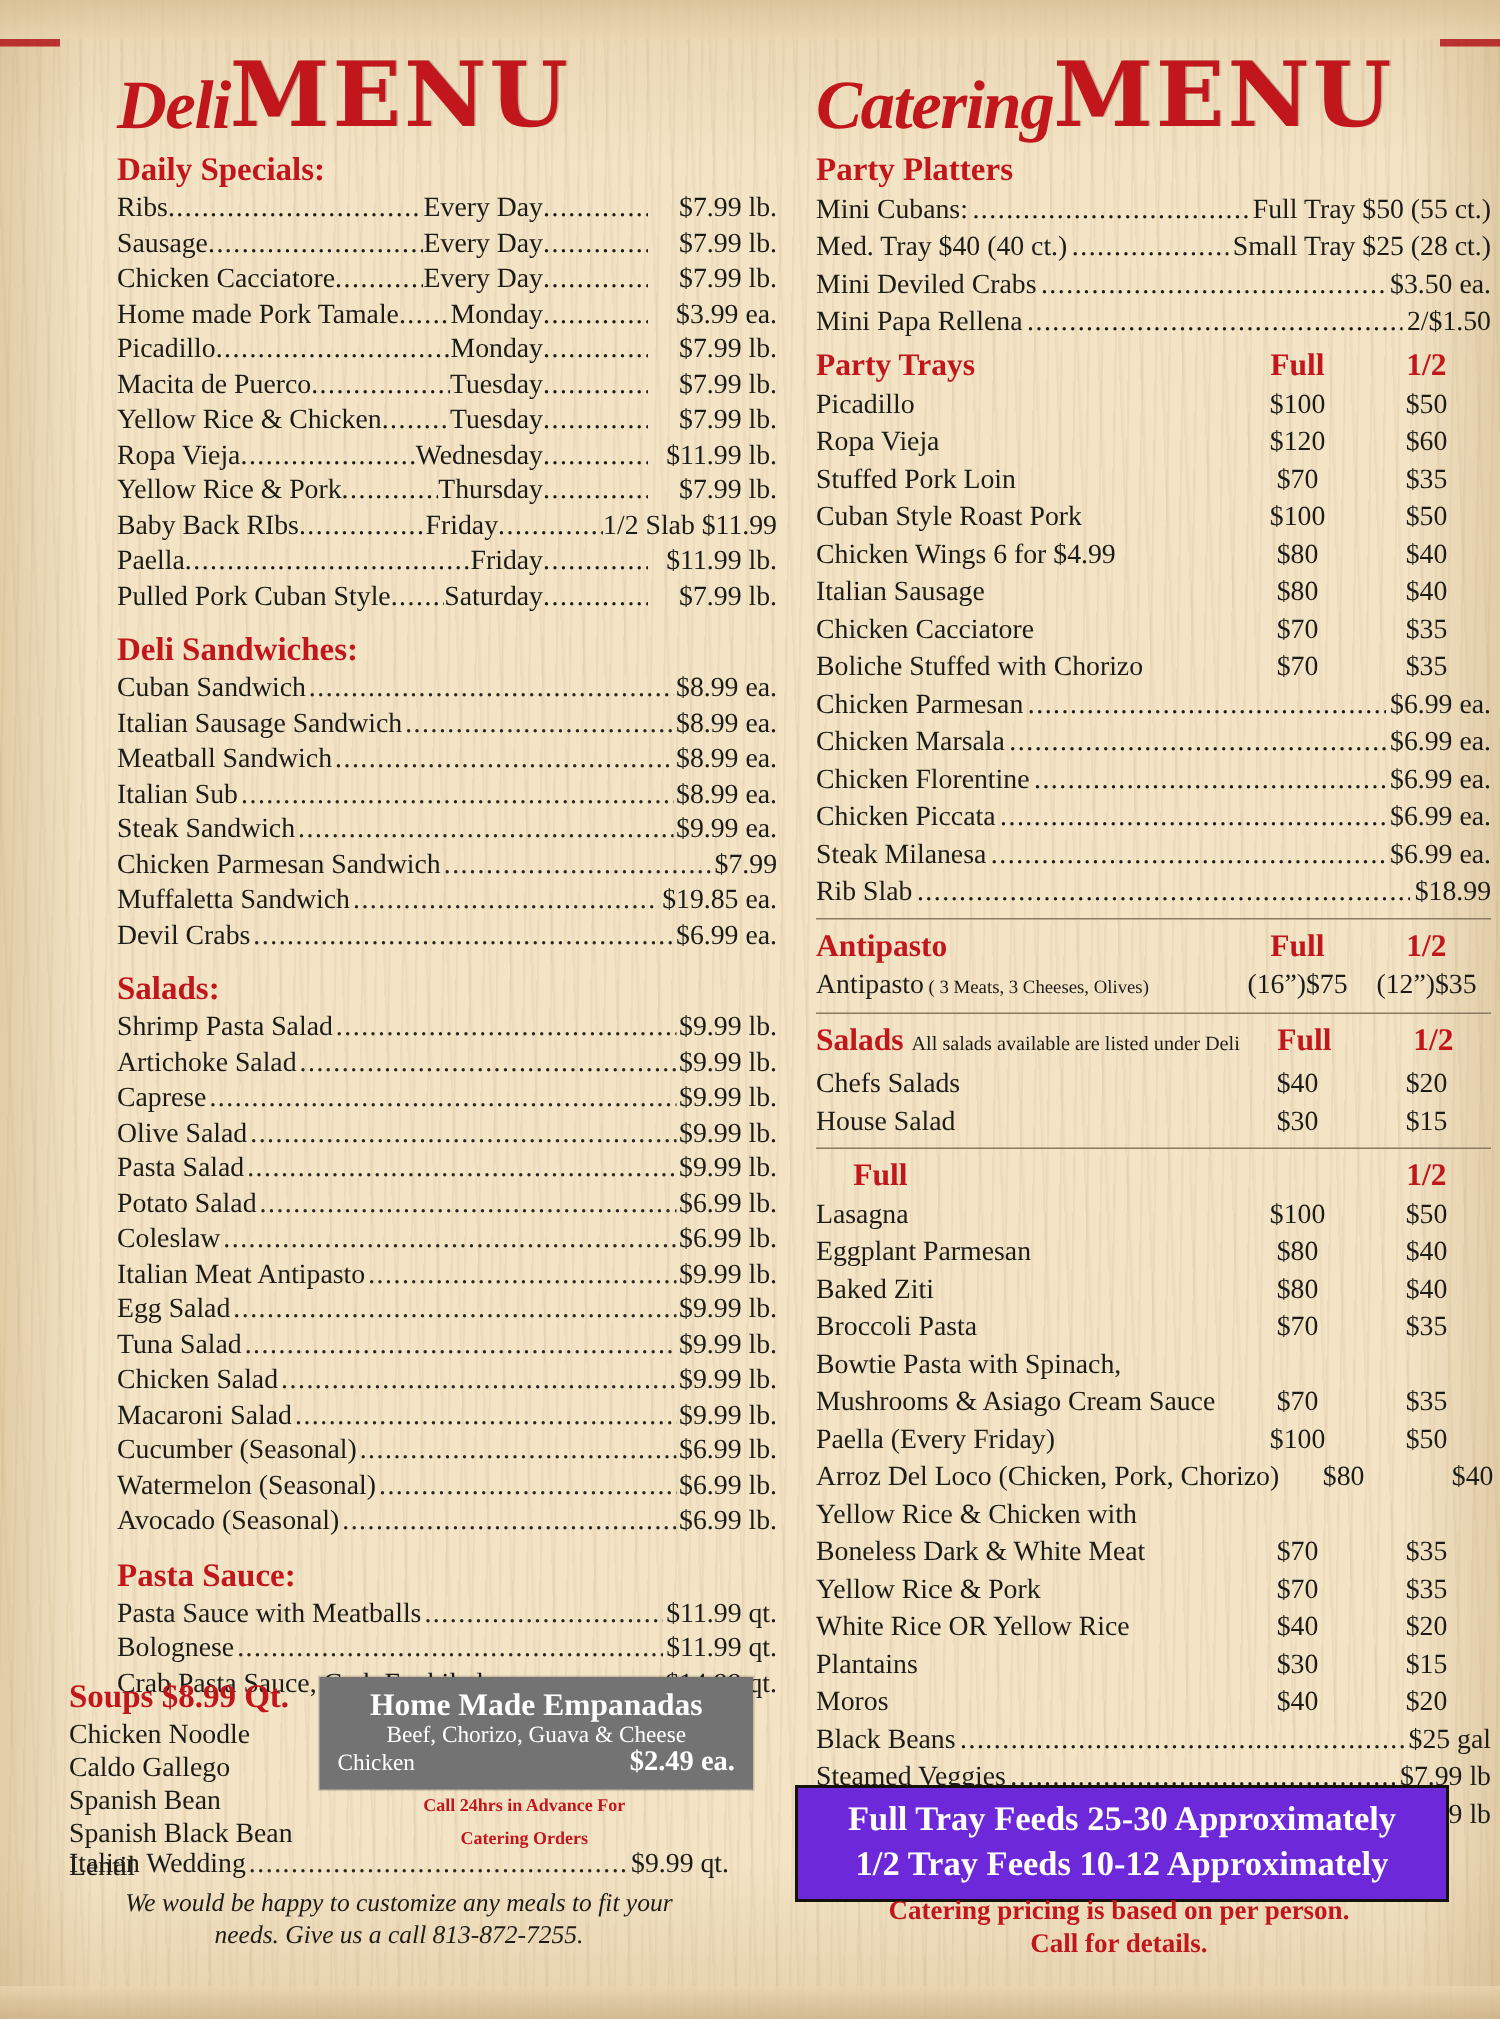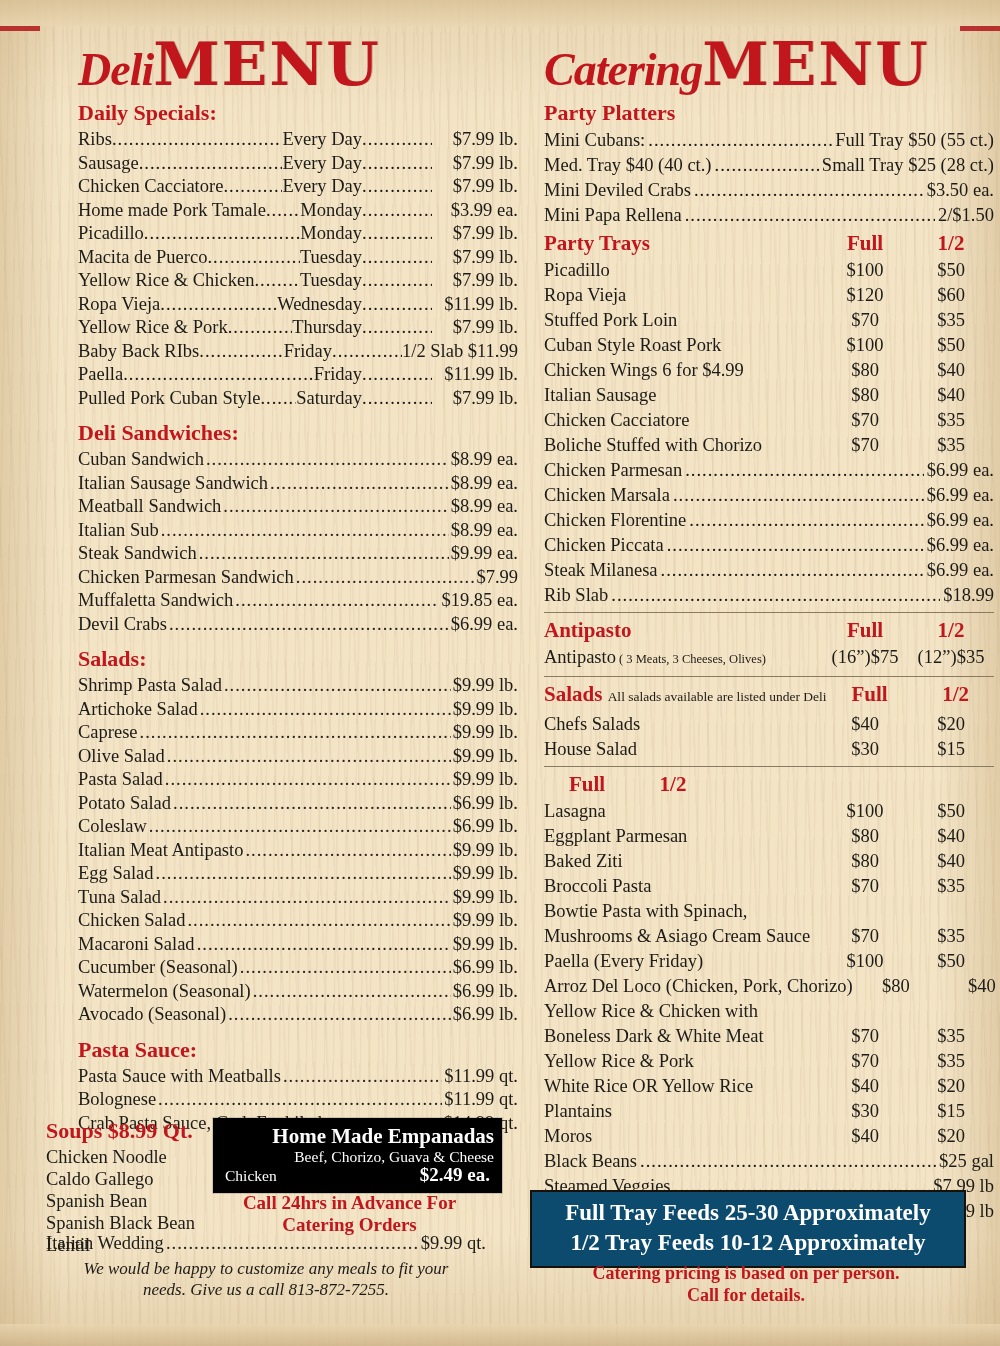--- a/index.html
+++ b/index.html
@@ -63,59 +63,59 @@
   .row3 .d2{flex:0 0 70px;overflow:hidden;}
   .row3 .d2:before{content:"...................................";letter-spacing:1px;}
   .row3 .pr{flex:0 0 86px;text-align:right;}
 
   
   .ptbl{font-size:18.5px;color:#1d1b17;}
   .ptr{display:flex;align-items:baseline;line-height:25px;white-space:nowrap;}
   .ptr .nm{flex:1 1 auto;}
   .ptr .f{flex:0 0 86px;text-align:center;}
   .ptr .h{flex:0 0 86px;text-align:center;}
-  .hdrrow{color:#c0161c;font-weight:bold;font-size:21px;line-height:30px;}
+  .hdrrow{color:#c0161c;font-weight:bold;font-size:21px;line-height:30px;justify-content:space-between;}
   .hdrrow .nm{font-weight:bold;}
   .hdrrow .note{font-weight:normal;color:#1d1b17;font-size:13.5px;font-style:normal;}
   .small-note{font-size:12.5px;}
   .rule{border-top:1px solid #8a7b60;margin:4px 0 2px 0;}
 
   .ptr.dotted .nm{flex:0 0 auto;}
   .ptr.dotted .dots{flex:1 1 auto;overflow:hidden;margin:0 3px;}
   .ptr.dotted .dots:before{content:"........................................................................................................................................";letter-spacing:1px;}
   .ptr.dotted .pr{flex:0 0 auto;}
 
   
   .empbox{
     position:absolute;left:213px;top:1118px;width:273px;
-    background:#000000;color:#fff;padding:6px 8px 8px 8px;text-align:right;
+    background:#737373;color:#fff;padding:6px 8px 8px 8px;text-align:center;
     box-shadow:0 0 0 1px rgba(0,0,0,.15);
   }
   .empbox .t{font-weight:bold;font-size:21px;line-height:24px;}
   .empbox .l{font-size:15.5px;line-height:18px;}
   .empbox .price{font-weight:bold;font-size:19px;}
   .callbox{
     position:absolute;left:213px;top:1192px;width:273px;text-align:center;
-    color:#c0161c;font-weight:bold;font-size:19px;line-height:22px;
+    color:#c0161c;font-weight:bold;font-size:12px;line-height:22px;
   }
 
   .soups{position:absolute;left:46px;top:1118px;width:170px;}
   .soups h2{margin:0 0 2px 0;}
   .soups .it{font-size:18.5px;line-height:22px;color:#1d1b17;}
 
   .italic-note{
     position:absolute;left:46px;top:1258px;width:440px;text-align:center;
     font-style:italic;font-size:17px;line-height:21px;color:#1d1b17;
   }
   .lastrow{position:absolute;left:46px;top:1232px;width:440px;}
 
   
   .traybox{
     position:absolute;left:530px;top:1190px;width:432px;
-    background:#0c4a6e;color:#fff;text-align:center;padding:6px 0 8px 0;
+    background:#6d28d9;color:#fff;text-align:center;padding:6px 0 8px 0;
     border:2px solid #16110b;
   }
   .traybox div{font-weight:bold;font-size:23px;line-height:30px;font-family:"Liberation Serif",serif;}
   .redfoot{
     position:absolute;left:512px;top:1262px;width:468px;text-align:center;
     color:#c0161c;font-weight:bold;font-size:18px;line-height:22px;
   }
 </style>
 </head>
 <body>

